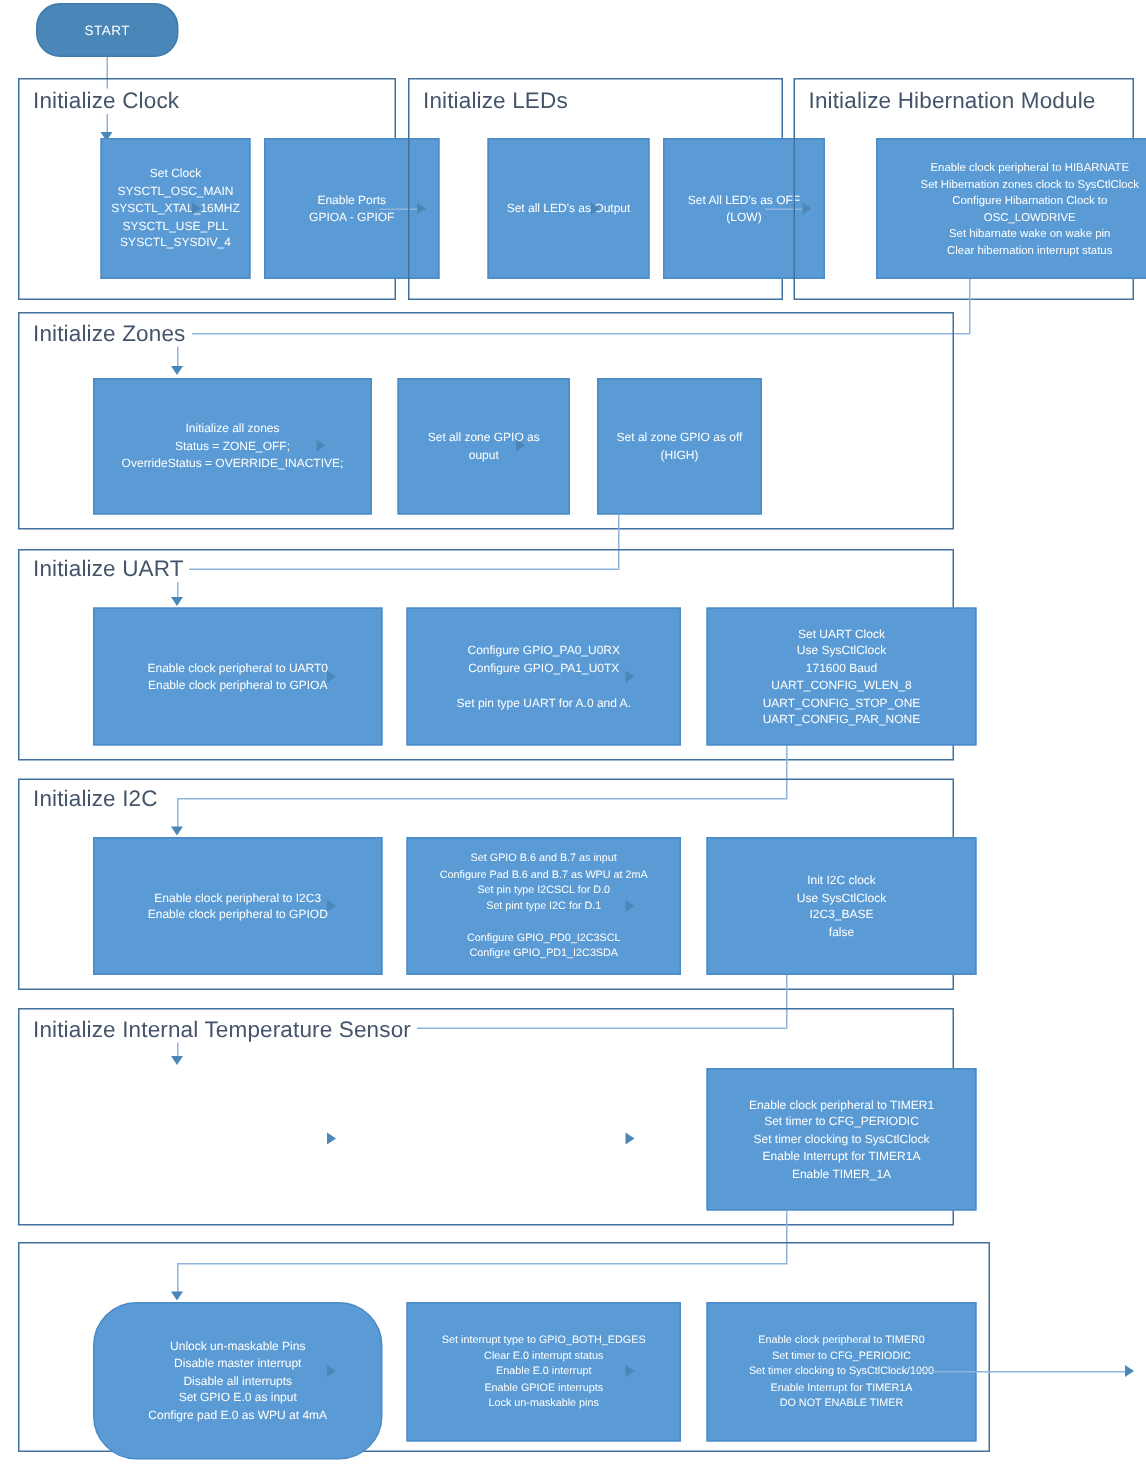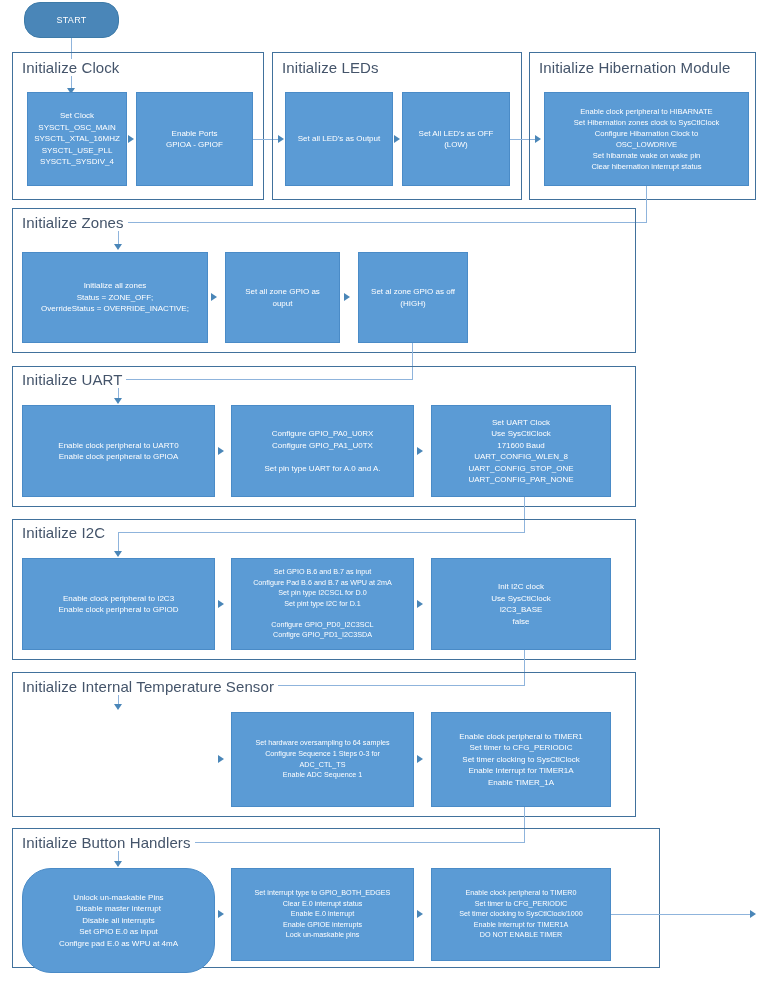--- a/index.html
+++ b/index.html
@@ -42,20 +42,21 @@
     box-sizing:border-box;
     display:flex;
     align-items:center;
     justify-content:center;
     text-align:center;
     color:#FFFFFF;
     font-size:8px;
     line-height:11.5px;
     padding:2px 3px;
     white-space:pre-line;
+    margin-left:40px;
   }
   .box.sm{font-size:7.6px;line-height:11px;}
   .box.xs{font-size:7.2px;line-height:10.6px;}
 
   
   .start{
     position:absolute;
     background:#4A86B8;
     border:1px solid #3E7BA8;
     border-radius:16px;
@@ -200,38 +201,33 @@
 
   <div class="ln-v" style="left:524px;top:650px;height:35px;"></div>
   <div class="ln-h" style="left:118px;top:685px;width:407px;"></div>
   <div class="ln-v" style="left:118px;top:685px;height:22px;"></div>
   <div class="arr-d" style="left:114px;top:704px;"></div>
 
   <div class="group" style="left:12px;top:672px;width:624px;height:145px;"></div>
   <div class="group-title" style="left:18px;top:678px;">Initialize Internal Temperature Sensor</div>
 
   <div class="arr-r" style="left:218px;top:755px;"></div>
-  <div class="box xs" style="left:231px;top:712px;width:183px;height:95px;">Set hardware oversampling to 64 samples
-Configure Sequence 1 Steps 0-3 for
-ADC_CTL_TS
-Enable ADC Sequence 1</div>
   <div class="arr-r" style="left:417px;top:755px;"></div>
   <div class="box" style="left:431px;top:712px;width:180px;height:95px;">Enable clock peripheral to TIMER1
 Set timer to CFG_PERIODIC
 Set timer clocking to SysCtlClock
 Enable Interrupt for TIMER1A
 Enable TIMER_1A</div>
 
   <div class="ln-v" style="left:524px;top:807px;height:35px;"></div>
   <div class="ln-h" style="left:118px;top:842px;width:407px;"></div>
   <div class="ln-v" style="left:118px;top:842px;height:22px;"></div>
   <div class="arr-d" style="left:114px;top:861px;"></div>
 
   <div class="group" style="left:12px;top:828px;width:648px;height:140px;"></div>
-  <div class="group-title" style="left:18px;top:834px;">Initialize Button Handlers</div>
 
   <div class="box" style="left:22px;top:868px;width:193px;height:105px;border-radius:29px;">Unlock un-maskable Pins
 Disable master interrupt
 Disable all interrupts
 Set GPIO E.0 as input
 Configre pad E.0 as WPU at 4mA</div>
   <div class="arr-r" style="left:218px;top:910px;"></div>
   <div class="box xs" style="left:231px;top:868px;width:183px;height:93px;">Set interrupt type to GPIO_BOTH_EDGES
 Clear E.0 interrupt status
 Enable E.0 interrupt

